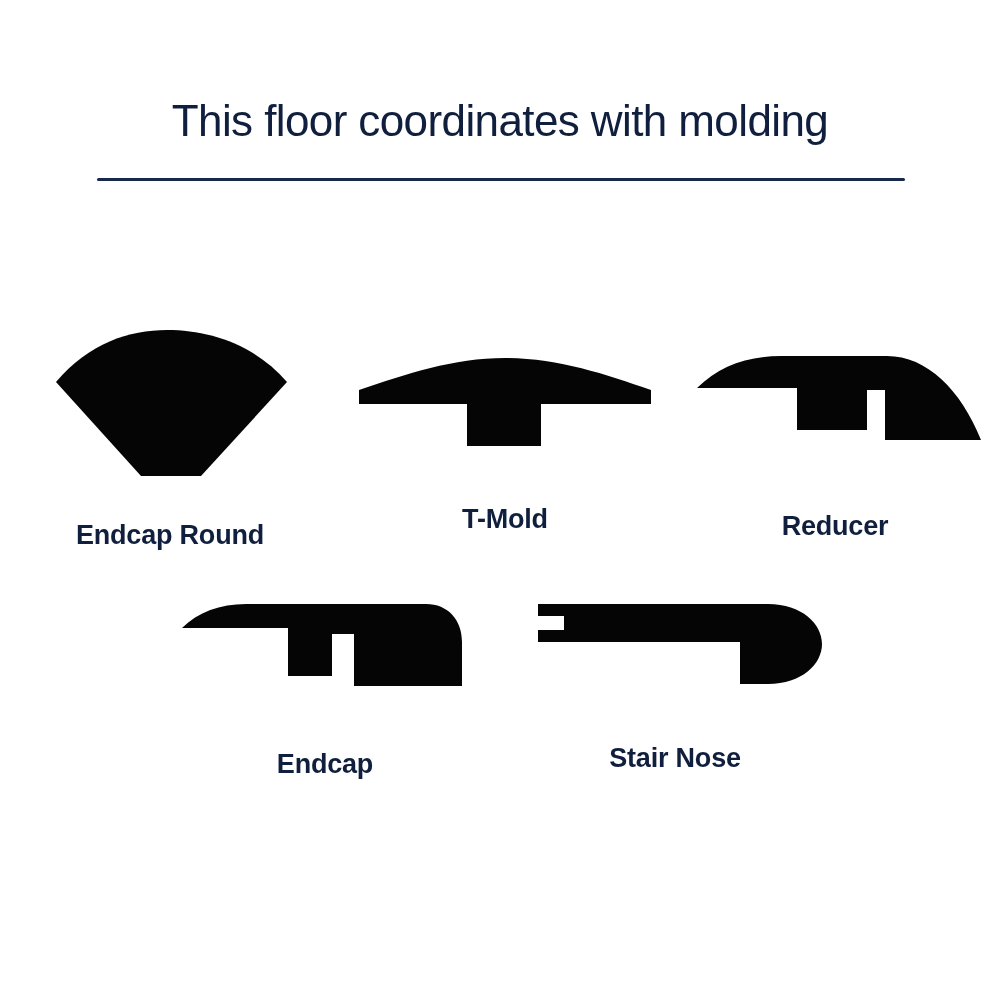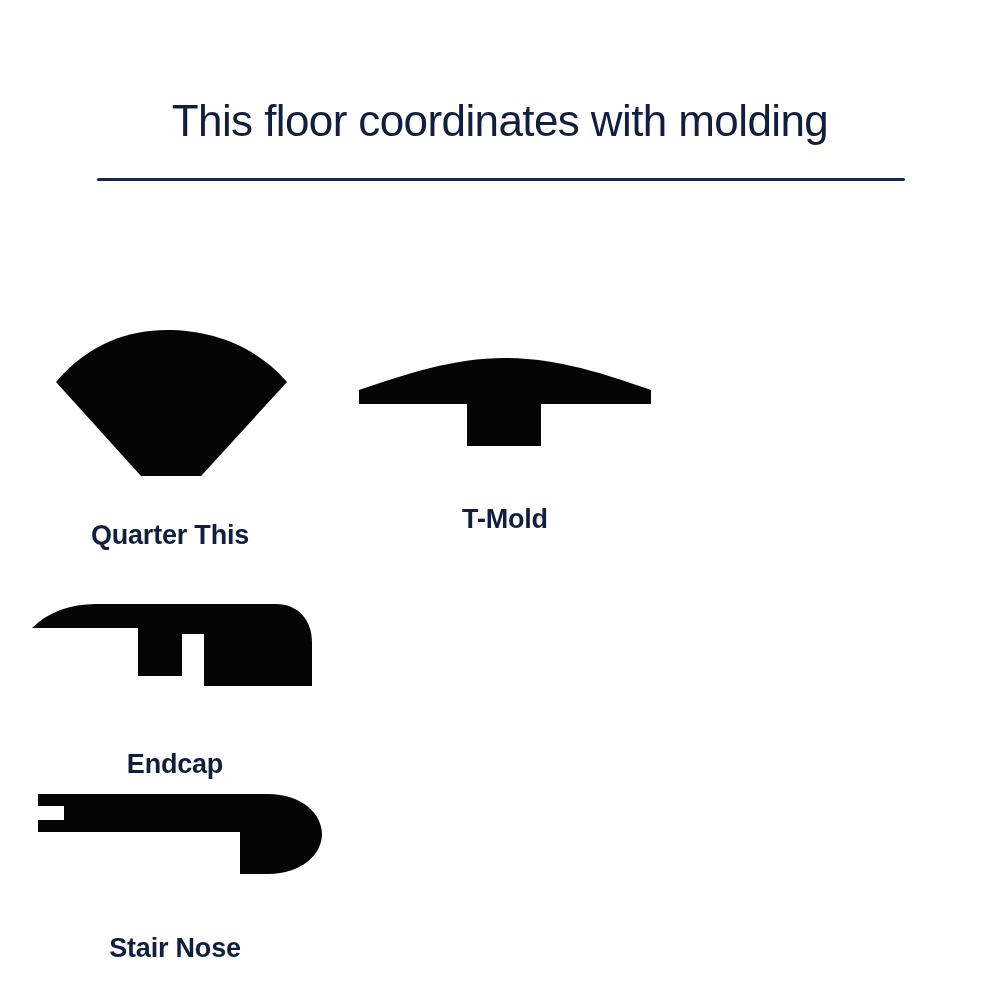--- a/index.html
+++ b/index.html
@@ -55,21 +55,21 @@
     position: absolute;
     left: 0;
     top: 330px;
     width: 1000px;
   }
   .row {
     display: flex;
     width: 1000px;
   }
   .row-one { height: 260px; }
-  .row-two { height: 250px; flex-direction: column; }
+  .row-two { height: 250px; }
 
   .card {
     position: relative;
     display: flex;
     flex-direction: column;
     align-items: center;
   }
   .card-art {
     position: relative;
     display: block;
@@ -129,41 +129,59 @@
         <div class="card-art art-qr">
           <svg width="250" height="160" viewBox="0 0 250 160" aria-hidden="true">
             <path d="M 7 52
                      C 40 13, 80 0, 118 0
                      C 160 0, 205 14, 238 52
                      L 152 146
                      L 92 146
                      Z" fill="#050505"></path>
           </svg>
         </div>
-        <div class="card-label lbl-qr">Quarter This</div>
+        <div class="card-label lbl-qr">Endcap Round</div>
       </div>
 
       <div class="card slot-tm">
         <div class="card-art art-tm">
           <svg width="296" height="96" viewBox="0 0 296 96" aria-hidden="true">
             <path d="M 2 38
                      C 50 22, 96 6, 148 6
                      C 200 6, 248 22, 294 38
                      L 294 52
                      L 184 52
                      L 184 94
                      L 110 94
                      L 110 52
                      L 2 52
                      Z" fill="#050505"></path>
           </svg>
         </div>
         <div class="card-label lbl-tm">T-Mold</div>
       </div>
 
+      <div class="card slot-rd">
+        <div class="card-art art-rd">
+          <svg width="290" height="105" viewBox="0 0 290 105" aria-hidden="true">
+            <path d="M 2 44
+                     C 24 22, 52 12, 86 12
+                     L 192 12
+                     C 232 12, 266 46, 286 96
+                     L 190 96
+                     L 190 46
+                     L 172 46
+                     L 172 86
+                     L 102 86
+                     L 102 44
+                     Z" fill="#050505"></path>
+          </svg>
+        </div>
+        <div class="card-label lbl-rd">Reducer</div>
+      </div>
 
     </div>
 
     <div class="row row-two">
 
       <div class="slot-pad-left"></div>
 
       <div class="card slot-ec">
         <div class="card-art art-ec">
           <svg width="290" height="95" viewBox="0 0 290 95" aria-hidden="true">

